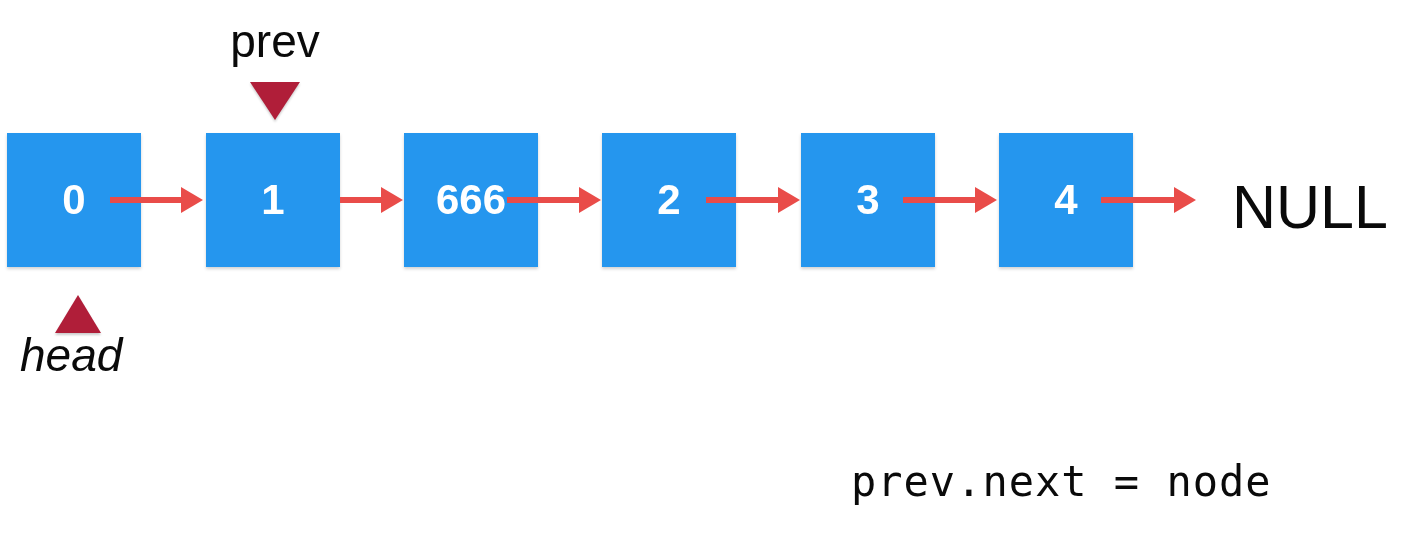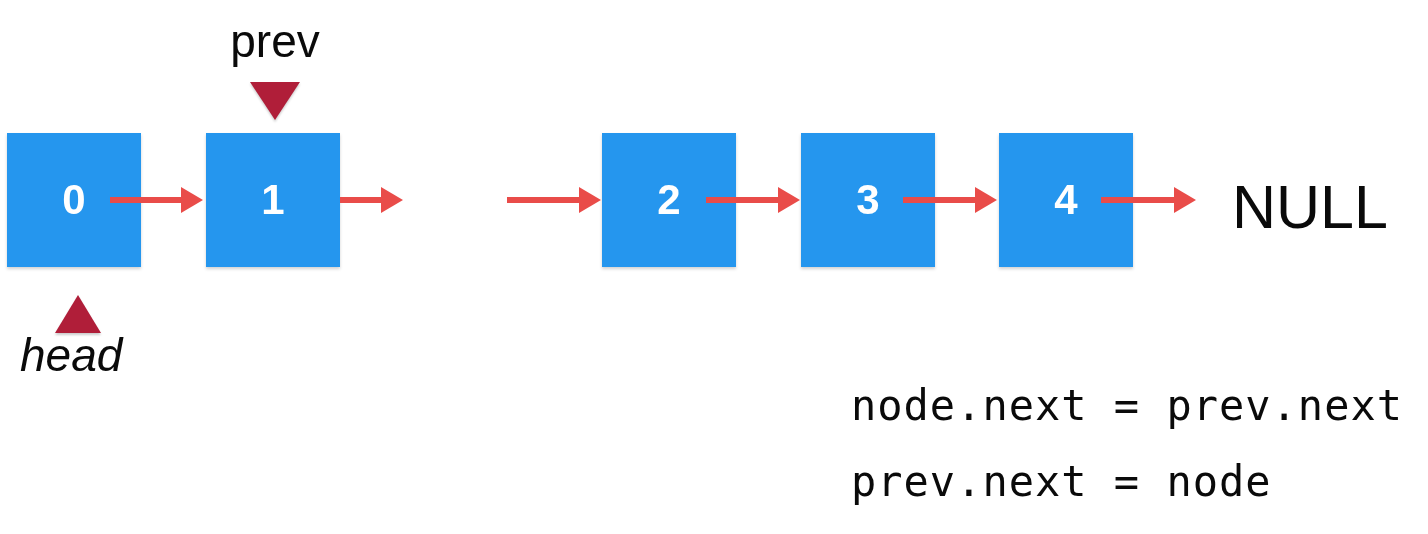--- a/index.html
+++ b/index.html
@@ -104,20 +104,23 @@
 
   <div class="label prev-label">prev</div>
   <div class="tri-down"></div>
 
   <div class="node" style="left:7px">
       <span class="node-value">0</span>
     </div>
   <div class="node" style="left:206px">
       <span class="node-value">1</span>
     </div>
+  <div class="node" style="left:404px">
+      <span class="node-value">666</span>
+    </div>
   <div class="node" style="left:602px">
       <span class="node-value">2</span>
     </div>
   <div class="node" style="left:801px">
       <span class="node-value">3</span>
     </div>
   <div class="node" style="left:999px">
       <span class="node-value">4</span>
     </div>
 
@@ -126,16 +129,15 @@
   <div class="arrow" style="left:507px;  width:72px"></div>
   <div class="arrow" style="left:706px;  width:72px"></div>
   <div class="arrow" style="left:903px;  width:72px"></div>
   <div class="arrow" style="left:1101px; width:73px"></div>
 
   <div class="label null-label">NULL</div>
 
   <div class="tri-up"></div>
   <div class="label head-label">head</div>
 
-  <div class="code code-line-1">node.next = prev.next</div>
   <div class="code code-line-2">prev.next = node</div>
 
 </div>
 
 </body></html>

